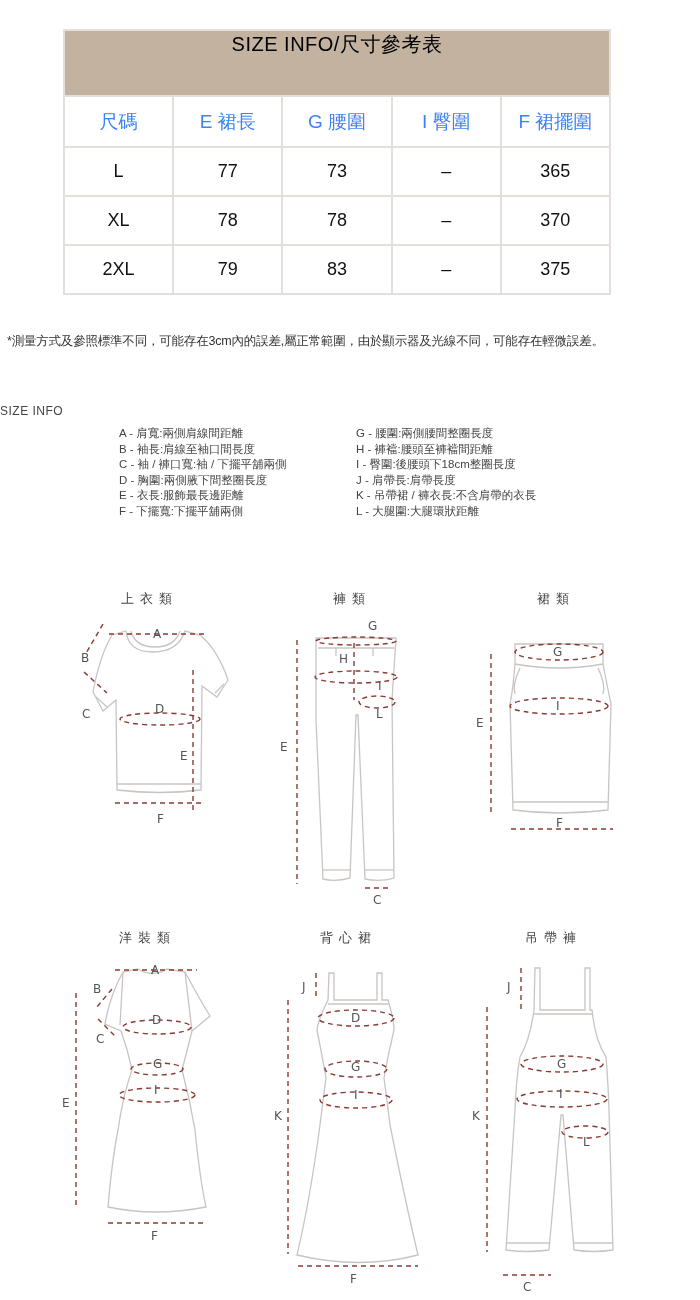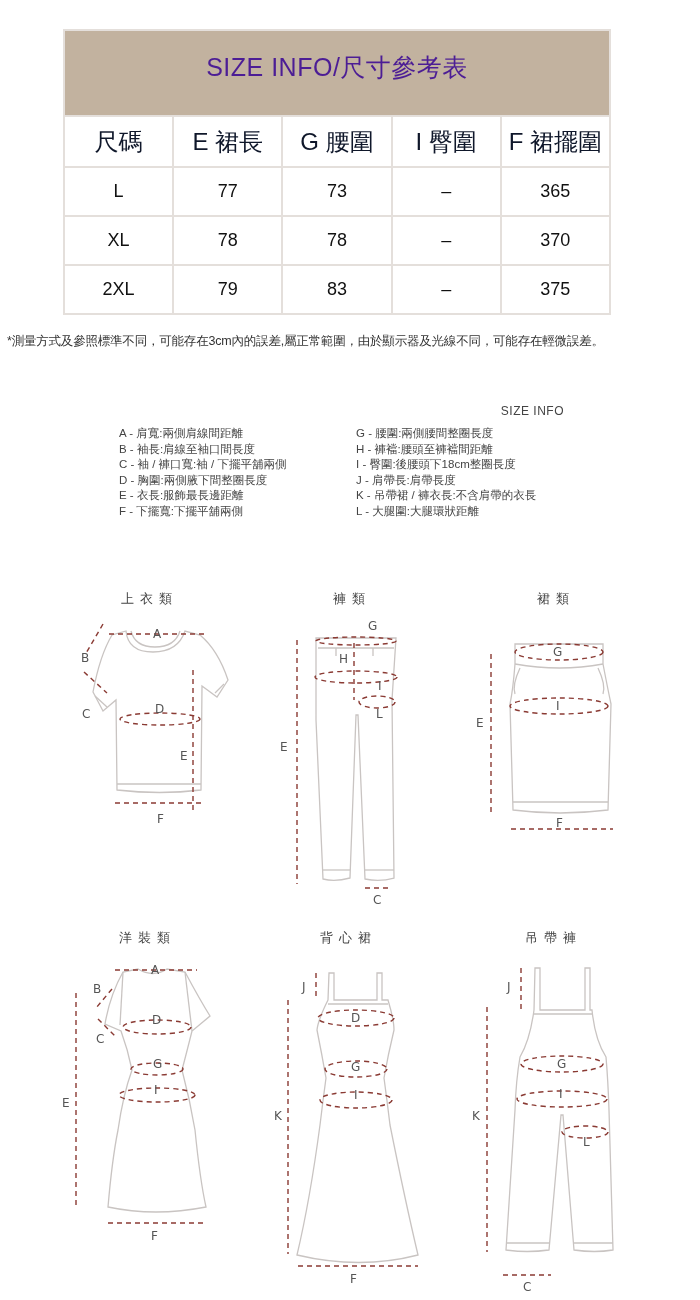--- a/index.html
+++ b/index.html
@@ -4,30 +4,30 @@
 <style>
   html, body { margin:0; padding:0; background:#ffffff; }
   body { width:700px; height:1300px; position:relative; overflow:hidden;
          font-family: "Liberation Sans", "DejaVu Sans", sans-serif; color:#222; }
 
   
   .size-table { position:absolute; left:63px; top:29px; width:548px;
                 border-collapse:collapse; table-layout:fixed; }
   .size-table td, .size-table th { border:2px solid #e4dfdb; text-align:center;
                                     font-weight:normal; }
-  .size-table .hdr { background:#c2b29f; color:#4c1d95; height:63px;
-                     font-size:25px; vertical-align:top; padding-top:20px; letter-spacing:0.5px; }
-  .size-table .col-h { height:47px; font-size:24px; color:#0f172a; }
+  .size-table .hdr { background:#c2b29f; color:#000000; height:63px;
+                     font-size:20px; vertical-align:top; padding-top:0; letter-spacing:0.5px; }
+  .size-table .col-h { height:47px; font-size:19px; color:#3b82f6; }
   .size-table .cell { height:45px; font-size:18px; color:#111; }
 
   .note { position:absolute; left:7px; top:333px; font-size:12.5px; color:#333;
           white-space:nowrap; letter-spacing:-0.2px; }
 
   
-  .info-title { position:absolute; top:404px; left:0; width:564px; text-align:right;
+  .info-title { position:absolute; top:404px; left:0; width:564px; text-align:left;
                 font-size:12px; color:#444; letter-spacing:0.5px; }
   .legend { position:absolute; top:426px; font-size:11.5px; color:#444; line-height:15.5px; }
   .legend div { white-space:nowrap; }
   .legend.left { left:119px; }
   .legend.right { left:356px; }
 
   
   .cat-title { position:absolute; font-size:13px; color:#444; letter-spacing:6px; white-space:nowrap; }
   svg.dia { position:absolute; overflow:visible; }
   .garment { fill:none; stroke:#c9c4c2; stroke-width:1.3; }

